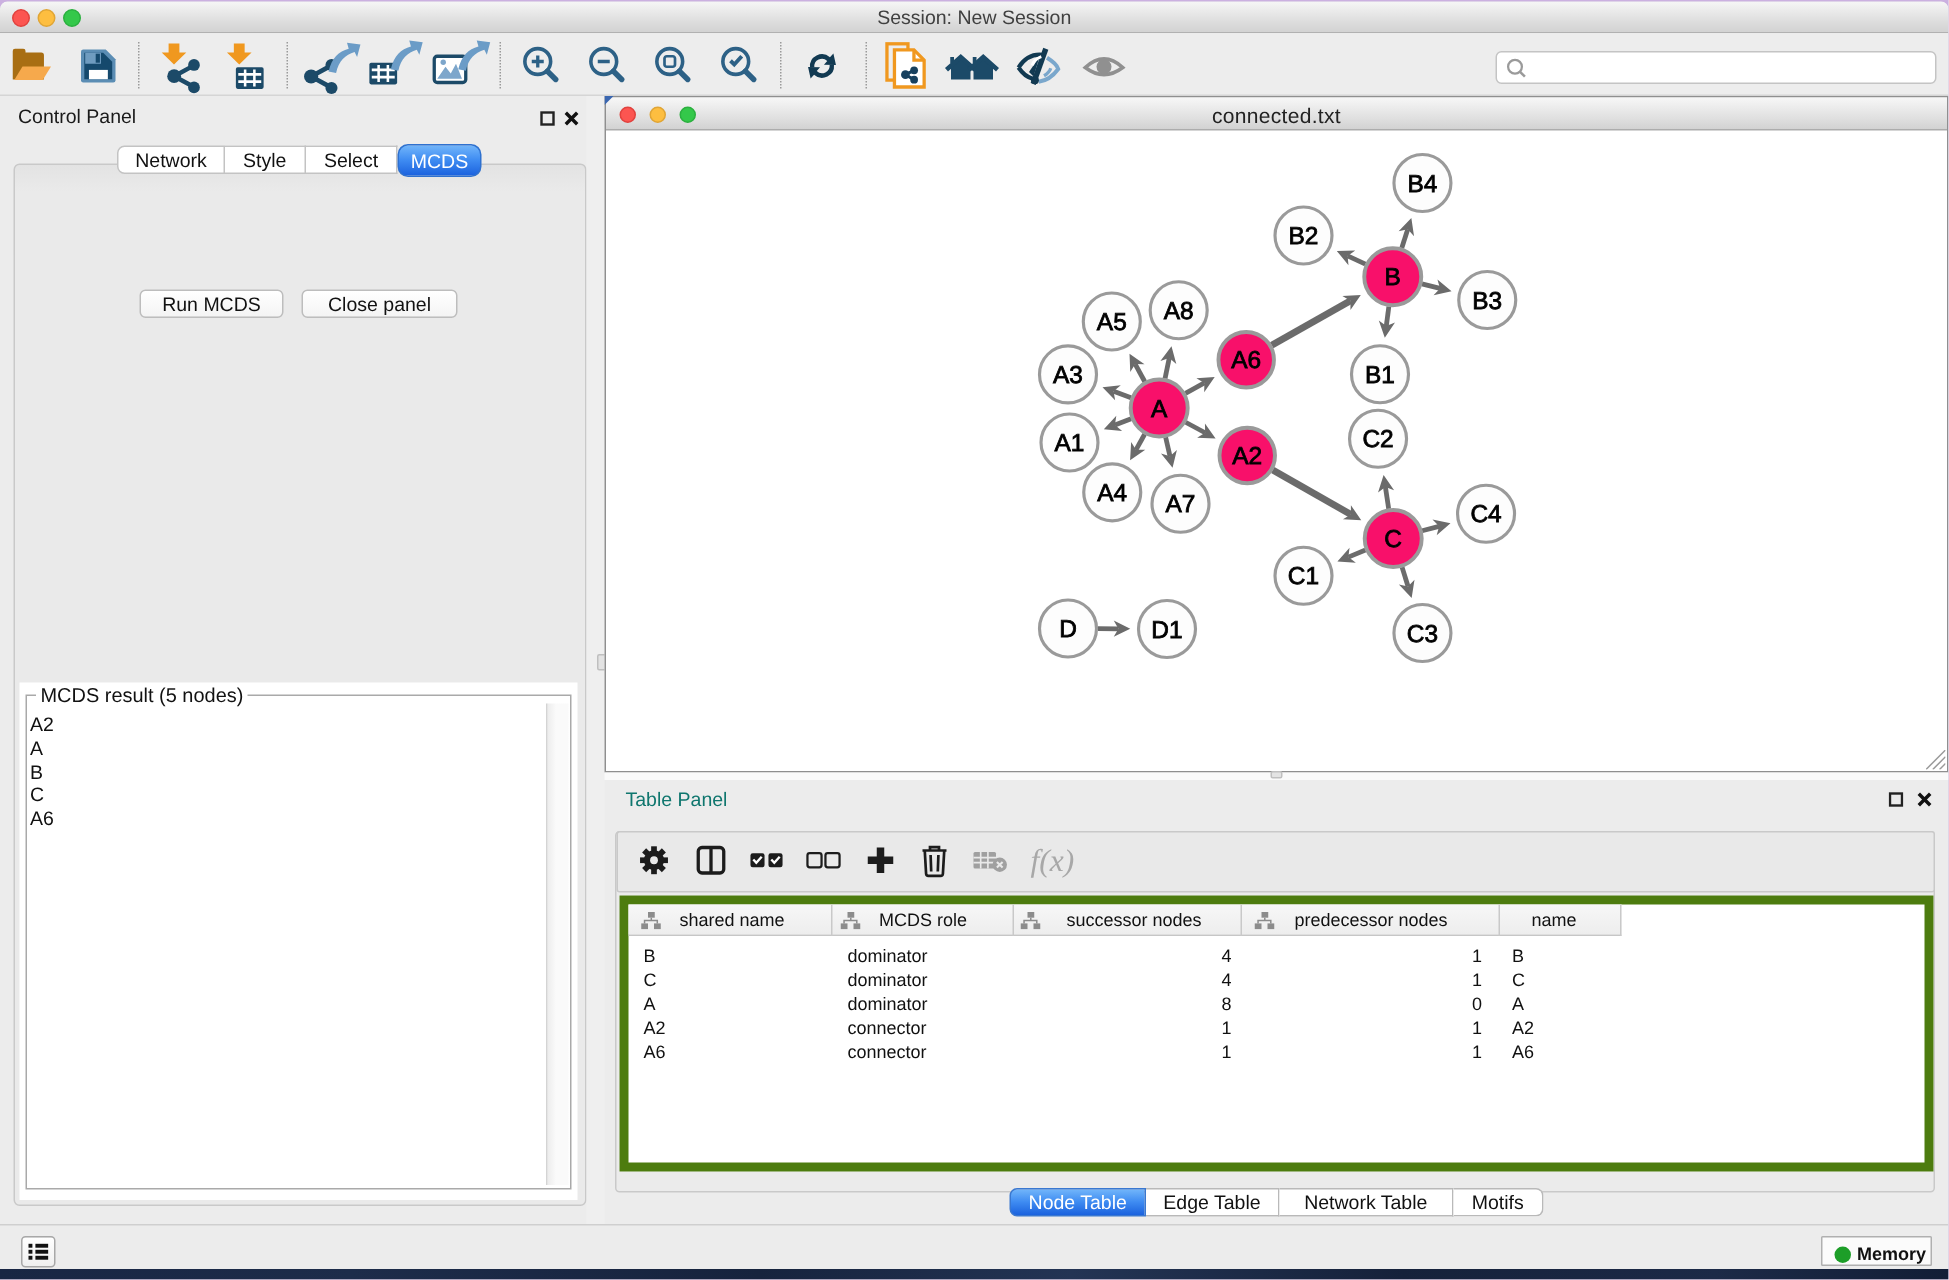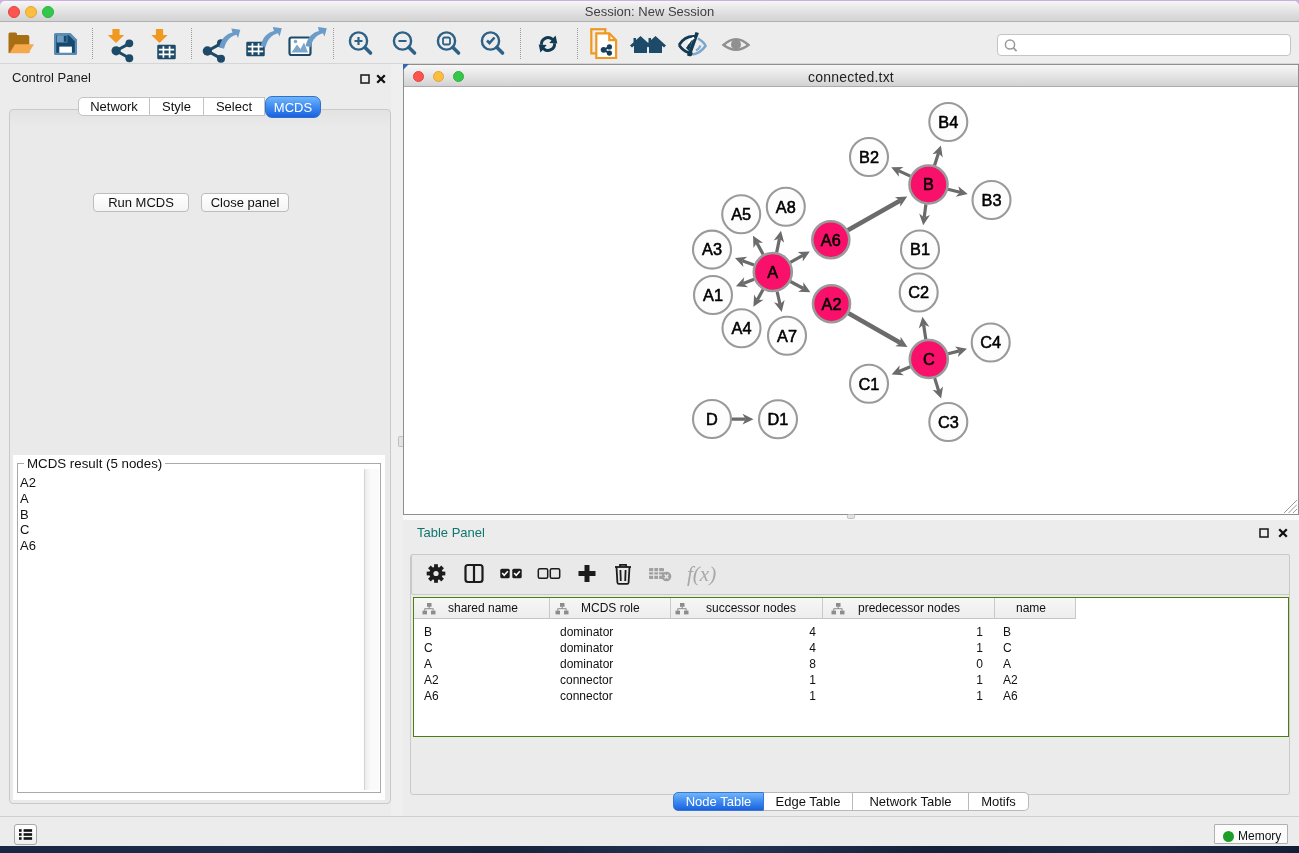--- a/index.html
+++ b/index.html
@@ -22,33 +22,33 @@
 #combo .ctext { position:absolute; left:10px; top:2.5px; font-size:13.5px; letter-spacing:0.3px; color:#111; }
 #combo .stepper { position:absolute; right:-1px; top:-1px; width:17px; height:21px; border-radius:0 5px 5px 0; background:linear-gradient(#6db2f9,#3a88f1 50%,#1c63de); }
 .btn { position:absolute; top:83px; height:19px; background:linear-gradient(#ffffff,#f4f4f4); border:1px solid #bdbdbd; border-radius:4px; font-size:13px; color:#111; text-align:center; line-height:17px; }
 #resultwrap { position:absolute; left:3px; top:345px; width:372px; height:345px; background:#fff; }
 #fieldset { position:absolute; left:4px; top:8px; width:364px; height:330px; border:1px solid #a9a9a9; }
 #fieldlabel { position:absolute; left:6px; top:-8px; background:#fff; padding:0 3px; font-size:13.3px; color:#111; }
 #mcdslist { position:absolute; left:2px; top:11px; font-size:13px; color:#111; line-height:15.8px; }
 #listscroll { position:absolute; right:1px; top:5px; width:15px; height:321px; background:linear-gradient(90deg,#ececec,#fafafa 40%,#fafafa); border-left:1px solid #d4d4d4; }
 #statusline { position:absolute; left:0; top:815px; width:100%; height:0; border-top:1px solid #cfcfcf; }
 #listbtn { position:absolute; left:14px; top:823px; width:23px; height:21px; background:linear-gradient(#fff,#efefef); border:1px solid #a8a8a8; border-radius:3px; }
-#membtn { position:absolute; left:1214px; top:823px; width:74px; height:20px; background:#fbfbfb; border:1px solid #b0b0b0; border-radius:1px; font-size:12px; color:#111; }
+#membtn { position:absolute; left:1214px; top:823px; width:74px; height:20px; background:#fbfbfb; border:1px solid #b0b0b0; border-radius:1px; font-size:12px; color:#111;font-weight:bold; }
 #vdivider { position:absolute; left:391px; top:63px; width:12px; height:752px; background:#efefef; }
 #vgrab { position:absolute; left:398px; top:435px; width:7px; height:11px; background:#e3e3e3; border:1px solid #bfbfbf; border-radius:1.5px; }
 #netframe { position:absolute; left:403px; top:63px; width:896px; height:451px; background:#fff; border:1px solid #8f8f8f; }
 #nettitle { position:absolute; left:0; top:0; width:100%; height:22px; background:linear-gradient(#f7f7f7,#dedede 70%,#d2d2d2); border-bottom:1px solid #acacac; }
 #nettitle .title { position:absolute; left:0; right:0; top:4px; text-align:center; font-size:14px; letter-spacing:0.2px; color:#222; }
 #graph { position:absolute; left:0; top:23px; }
 #hdivider { position:absolute; left:403px; top:514px; width:896px; height:5px; background:#fafafa; }
 #hgrab { position:absolute; left:847px; top:513px; width:8px; height:5px; background:#e3e3e3; border:1px solid #bfbfbf; border-radius:1.5px; }
 #tp-title { position:absolute; left:417px; top:524px; font-size:13px; color:#0f766e; }
 #tpbox { position:absolute; left:410px; top:553px; width:880px; height:241px; background:#ebebeb; border:1px solid #c9c9c9; border-radius:3px; }
 #tptoolbar { position:absolute; left:411px; top:553px; width:879px; height:41px; background:#e9e9e9; border:1px solid #c9c9c9; border-radius:2px; }
-#table { position:absolute; left:413px; top:596px; width:876px; height:140px; background:#fff; border:1px solid #4d7c0f; }
+#table { position:absolute; left:413px; top:596px; width:876px; height:184px; background:#fff; border:6px solid #4d7c0f; }
 #thead { position:absolute; left:0; top:0; width:662px; height:21px; background:linear-gradient(#f7f7f7,#ededed); border-bottom:1px solid #c6c6c6; }
 #thead .hsep { position:absolute; top:0; height:21px; width:0; border-left:1px solid #c9c9c9; }
 #thead .hlab { position:absolute; top:3px; font-size:12px; color:#111; }
 .trow { position:absolute; left:0; width:874px; height:16px; font-size:12px; color:#111; }
 .trow span { position:absolute; top:1px; }
 #bottabs { position:absolute; left:673px; top:791px; height:19px; display:flex; z-index:5; }
 #bottabs .tab { height:19px; line-height:18px; font-size:13px; color:#111; background:#fff; border:1px solid #b9b9b9; border-left:none; text-align:center; }
 #bottabs .tab.first { border-left:1px solid #b9b9b9; border-radius:5px 0 0 5px; background:linear-gradient(#71b5fa,#3f8cf2 48%,#1b62de); color:#fff; border-color:#3a78d0; }
 #bottabs .tab.last { border-radius:0 5px 5px 0; }
 
@@ -215,21 +215,21 @@
       <path d="M 1.2,1.2 L 8.8,8.8 M 8.8,1.2 L 1.2,8.8" stroke="#111" stroke-width="2.3"></path>
     </svg>
   <div id="tabs">
     <div class="tab first" style="width:72px;">Network</div>
     <div class="tab" style="width:54px;">Style</div>
     <div class="tab" style="width:61px;">Select</div>
     <div class="tab sel" style="width:56px;">MCDS</div>
   </div>
   <div id="ctlbox">
     <div class="btn" style="left:83px; width:96px;">Run MCDS</div>
-    <div class="btn" style="left:191px; width:88px;">Close panel</div>
+    <div class="btn" style="left:191px; width:104px;">Close panel</div>
     <div id="resultwrap">
       <div id="fieldset">
         <div id="fieldlabel">MCDS result (5 nodes)</div>
         <div id="mcdslist">A2<br>A<br>B<br>C<br>A6</div>
         <div id="listscroll"></div>
       </div>
     </div>
   </div>
   <div id="vdivider"></div>
   <div id="vgrab"></div>

